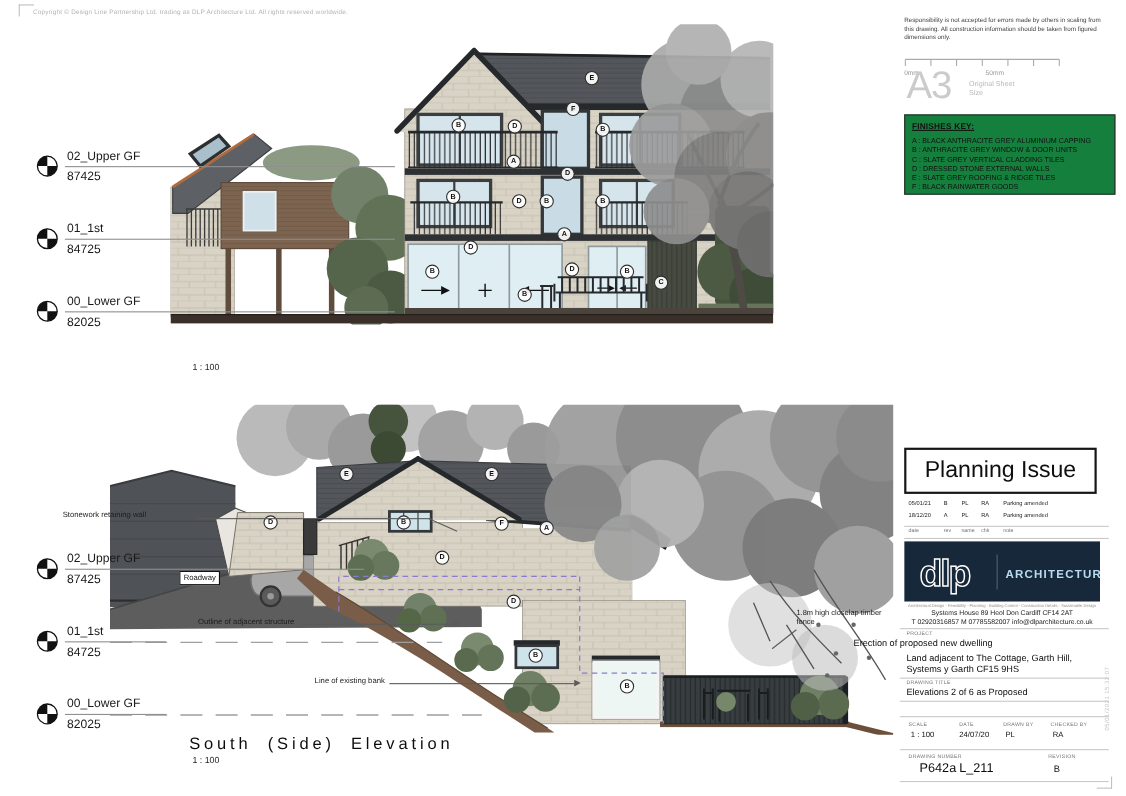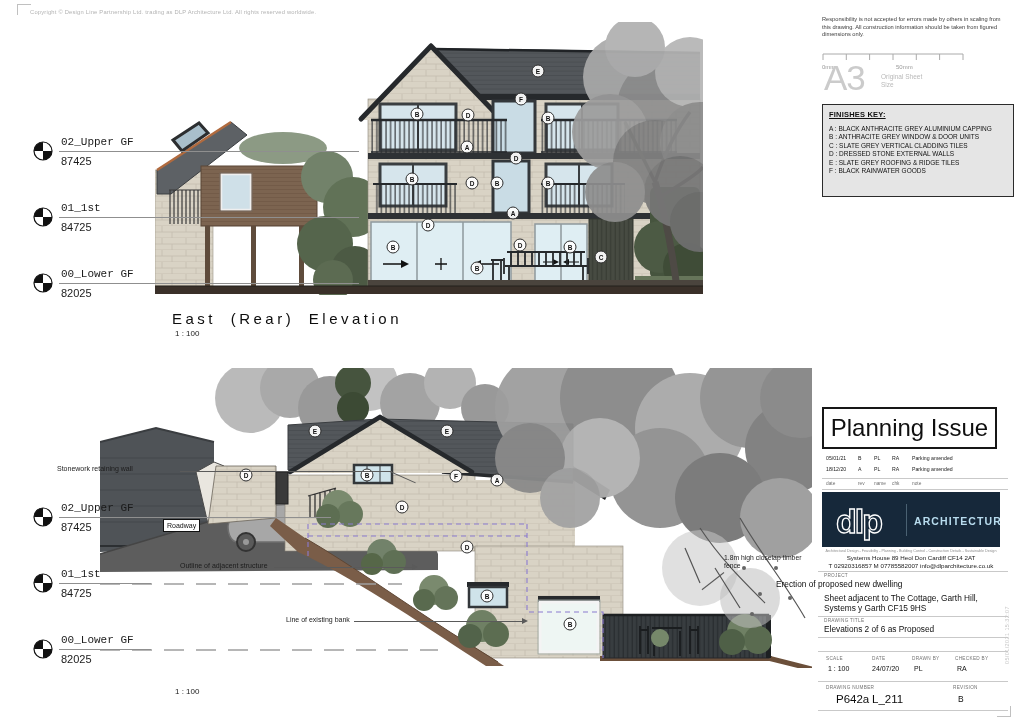--- a/index.html
+++ b/index.html
@@ -6,43 +6,43 @@
   .sheet{position:relative;width:1024px;height:724px;background:#ffffff;overflow:hidden;
          font-family:"Liberation Sans",sans-serif;color:#111;}
   .abs{position:absolute;}
   .hairline{position:absolute;height:1px;background:#c9c9c9;}
   .corner{position:absolute;width:13px;height:10px;border-left:1px solid #c0c0c0;border-top:1px solid #c0c0c0;}
   .corner.br{border:none;border-right:1px solid #c0c0c0;border-bottom:1px solid #c0c0c0;}
   .copyright{left:30px;top:9px;font-size:5.8px;color:#b3b3b3;letter-spacing:.2px;}
   
   .lvl{position:absolute;left:33px;height:42px;}
   .lvl .line{position:absolute;left:26px;top:19px;height:1px;background:#8f8f8f;}
-  .lvl .lab{position:absolute;left:28px;top:4px;font-size:11px;color:#1a1a1a;white-space:nowrap;font-family:Liberation Mono, monospace;}
+  .lvl .lab{position:absolute;left:28px;top:4px;font-size:11px;color:#1a1a1a;white-space:nowrap;}
   .lvl .val{position:absolute;left:28px;top:23px;font-size:11px;color:#1a1a1a;}
   
   .etitle{position:absolute;font-size:15px;letter-spacing:3.5px;word-spacing:7px;color:#0d0d0d;}
   .escale{position:absolute;font-size:8px;color:#222;}
   
   .tag{position:absolute;width:11px;height:11px;border:1px solid #2e2e2e;border-radius:50%;
        background:rgba(255,255,255,.93);font-size:6.5px;line-height:11px;font-weight:bold;
        text-align:center;color:#111;transform:translate(-50%,-50%);}
   
   .ann{position:absolute;font-size:7px;color:#1c1c1c;white-space:nowrap;}
   .leader{position:absolute;height:1px;background:#5a5a5a;}
   .arrow-r{position:absolute;width:0;height:0;border-top:3px solid transparent;border-bottom:3px solid transparent;border-left:6px solid #5a5a5a;}
   .boxlabel{position:absolute;font-size:7px;border:1px solid #111;background:#fff;padding:0 3px;line-height:11px;color:#111;}
   
   .disc{left:822px;top:16px;width:188px;font-size:5.7px;line-height:1.32;color:#3d3d3d;}
   .mm{font-size:6px;color:#9a9a9a;}
   .a3{left:824px;top:58px;font-size:35px;color:#cbcbcb;letter-spacing:-1px;}
   .a3sub{left:881px;top:73px;font-size:6.5px;color:#b9b9b9;line-height:1.25;}
-  .finbox{left:822px;top:104px;width:178px;border:1px solid #2b2b2b;padding:5px 6px 20px 6px;background:#e5e5e5;}
+  .finbox{left:822px;top:104px;width:178px;border:1px solid #2b2b2b;padding:5px 6px 0 6px;background:#15803d;}
   .fintitle{font-size:7.5px;font-weight:bold;text-decoration:underline;letter-spacing:.2px;}
   .finitems{margin-top:6px;font-size:6.5px;line-height:1.3;color:#111;}
-  .plan{left:822px;top:407px;width:171px;height:38px;border:2px solid #161616;display:flex;align-items:center;justify-content:center;font-size:24px;color:#0f0f0f;}
+  .plan{left:822px;top:407px;width:171px;height:38px;border:2px solid #161616;display:flex;align-items:center;justify-content:center;font-size:21px;color:#0f0f0f;}
   .revcell{position:absolute;font-size:5.2px;color:#222;white-space:nowrap;}
   .revhead{position:absolute;font-size:4.8px;color:#707070;white-space:nowrap;}
   .srv{left:822px;top:549px;width:178px;text-align:center;font-size:3.7px;color:#8f8f8f;white-space:nowrap;}
   .addr{left:822px;top:554px;width:178px;text-align:center;font-size:6.2px;color:#1a1a1a;white-space:nowrap;}
   .lblmini{position:absolute;font-size:4.7px;color:#737373;letter-spacing:.3px;}
   .pl1{position:absolute;font-size:8.3px;color:#0f0f0f;white-space:nowrap;}
   .dwgno{position:absolute;font-size:11.5px;color:#0c0c0c;}
   .stamp{left:1004px;top:606px;font-size:5.5px;color:#c6c6c6;writing-mode:vertical-rl;transform:rotate(180deg);letter-spacing:.4px;}
 </style>
 </head>
@@ -218,21 +218,20 @@
     <svg width="20" height="20" style="position:absolute;left:0;top:9px;">
         <circle cx="10" cy="10" r="9" fill="#fff" stroke="#111" stroke-width="1.2"></circle>
         <path d="M10,1 A9,9 0 0 0 1,10 L10,10 Z" fill="#111"></path>
         <path d="M10,19 A9,9 0 0 0 19,10 L10,10 Z" fill="#111"></path>
       </svg>
     <div class="line" style="width:300px;"></div>
     <span class="lab">00_Lower GF</span>
     <span class="val">82025</span>
   </div>
 
-  <div class="etitle" style="left:172px;top:310px;">East (Rear) Elevation</div>
   <div class="escale" style="left:175px;top:329px;">1 : 100</div>
 
   <div class="abs" style="left:100px;top:368px;width:712px;height:300px;">
     <svg width="712" height="300" viewBox="0 0 712 300">
       <defs>
         <pattern id="s-st" width="24" height="12" patternUnits="userSpaceOnUse">
           <rect width="24" height="12" fill="#d9d3c5"></rect>
           <path d="M0 6H24 M0 12H24 M7 0V6 M17 6V12" stroke="#c4bdaf" stroke-width="0.8" fill="none"></path>
         </pattern>
         <pattern id="s-rf" width="10" height="4.5" patternUnits="userSpaceOnUse">
@@ -412,20 +411,21 @@
   <div class="boxlabel" style="left:163px;top:519px;">Roadway</div>
   <div class="ann" style="left:180px;top:562px;">Outline of adjacent structure</div>
   <div class="leader" style="left:274px;top:567px;width:138px;"></div>
   <div class="arrow-r" style="left:412px;top:564px;"></div>
   <div class="ann" style="left:286px;top:616px;">Line of existing bank</div>
   <div class="leader" style="left:354px;top:621px;width:168px;"></div>
   <div class="arrow-r" style="left:522px;top:618px;"></div>
   <div class="ann" style="left:724px;top:554px;width:82px;white-space:normal;font-size:6.8px;line-height:1.25;">1.8m high closelap timber fence</div>
   <div class="leader" style="left:724px;top:572px;width:28px;transform:rotate(142deg);transform-origin:left center;"></div>
 
+  <div class="etitle" style="left:172px;top:668px;">South (Side) Elevation</div>
   <div class="escale" style="left:175px;top:687px;">1 : 100</div>
 
   <div class="abs disc">Responsibility is not accepted for errors made by others in scaling from this drawing.  All construction information should be taken from figured dimensions only.</div>
 
   <svg class="abs" style="left:822px;top:52px;" width="142" height="10">
     <path d="M1,2 H141" stroke="#aaaaaa" stroke-width="1"></path>
     <path d="M1,2V8 M24.3,2V8 M47.6,2V8 M71,2V8 M94.3,2V8 M117.6,2V8 M141,2V8" stroke="#aaaaaa" stroke-width="1"></path>
   </svg>
   <div class="abs mm" style="left:822px;top:64px;">0mm</div>
   <div class="abs mm" style="left:896px;top:64px;">50mm</div>
@@ -479,21 +479,21 @@
     <rect x="84" y="12" width="1" height="32" fill="#4a6172"></rect>
     <text x="92" y="33" font-family="Liberation Sans, sans-serif" font-size="10.5" font-weight="bold" letter-spacing="1.1" fill="#b8dcee">ARCHITECTURE</text>
   </svg>
   <div class="abs srv">Architectural Design - Feasibility - Planning - Building Control - Construction Details - Sustainable Design</div>
   <div class="abs addr">Systems House    89 Heol Don    Cardiff    CF14 2AT</div>
   <div class="abs addr" style="top:562px;">T  02920316857    M  07785582007    info@dlparchitecture.co.uk</div>
 
   <div class="hairline" style="left:818px;top:571px;width:190px;"></div>
   <div class="lblmini" style="left:824px;top:573px;">PROJECT</div>
   <div class="pl1" style="left:776px;top:579px;">Erection of proposed new dwelling</div>
-  <div class="pl1" style="left:824px;top:593px;">Sheet adjacent to The Cottage, Garth Hill,</div>
+  <div class="pl1" style="left:824px;top:593px;">Land adjacent to The Cottage, Garth Hill,</div>
   <div class="pl1" style="left:824px;top:603px;">Systems y Garth CF15 9HS</div>
   <div class="hairline" style="left:818px;top:616px;width:190px;"></div>
   <div class="lblmini" style="left:824px;top:618px;">DRAWING TITLE</div>
   <div class="pl1" style="left:824px;top:624px;">Elevations 2 of 6 as Proposed</div>
   <div class="hairline" style="left:818px;top:637px;width:190px;"></div>
 
   <div class="hairline" style="left:818px;top:651px;width:190px;"></div>
   <div class="lblmini" style="left:826px;top:656px;">SCALE</div>
   <div class="lblmini" style="left:872px;top:656px;">DATE</div>
   <div class="lblmini" style="left:912px;top:656px;">DRAWN BY</div>

